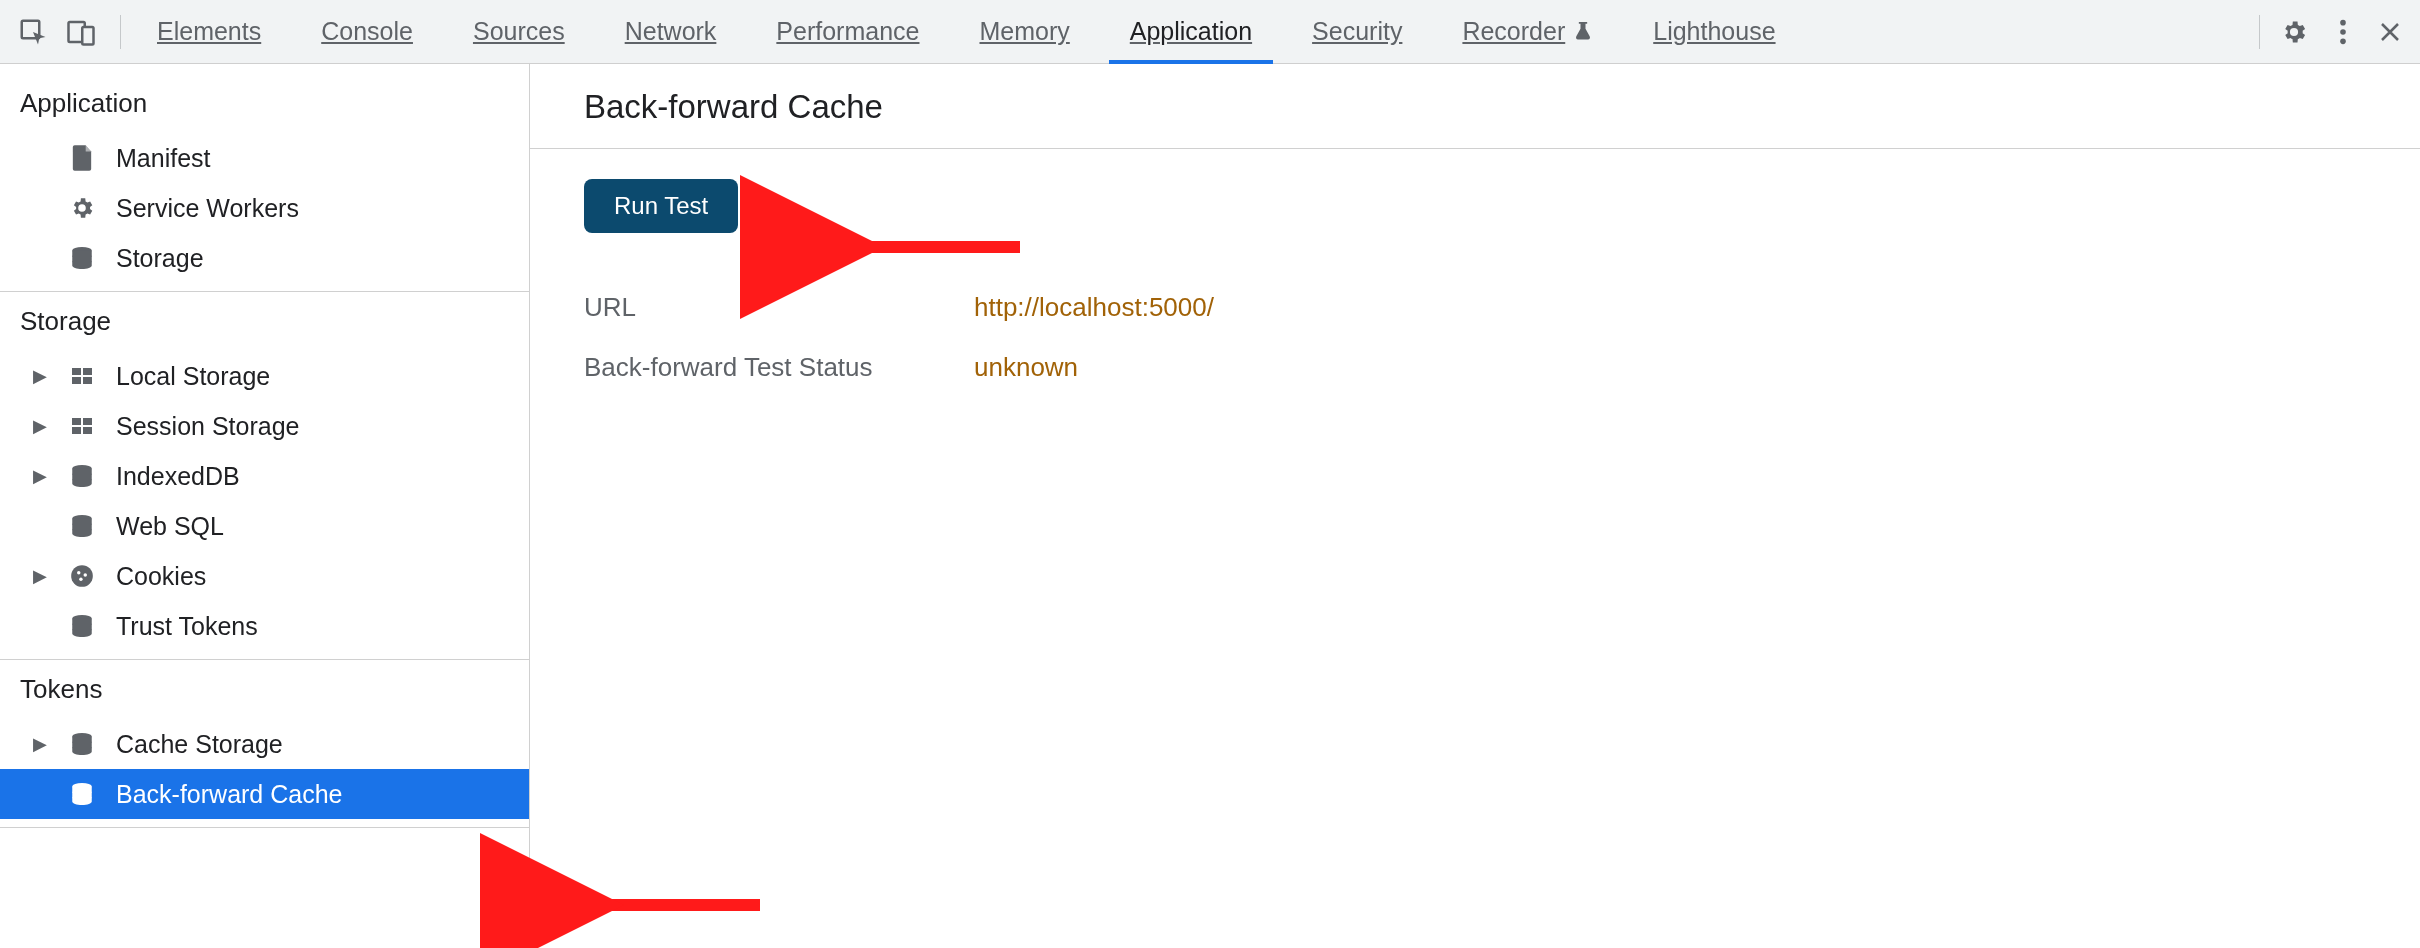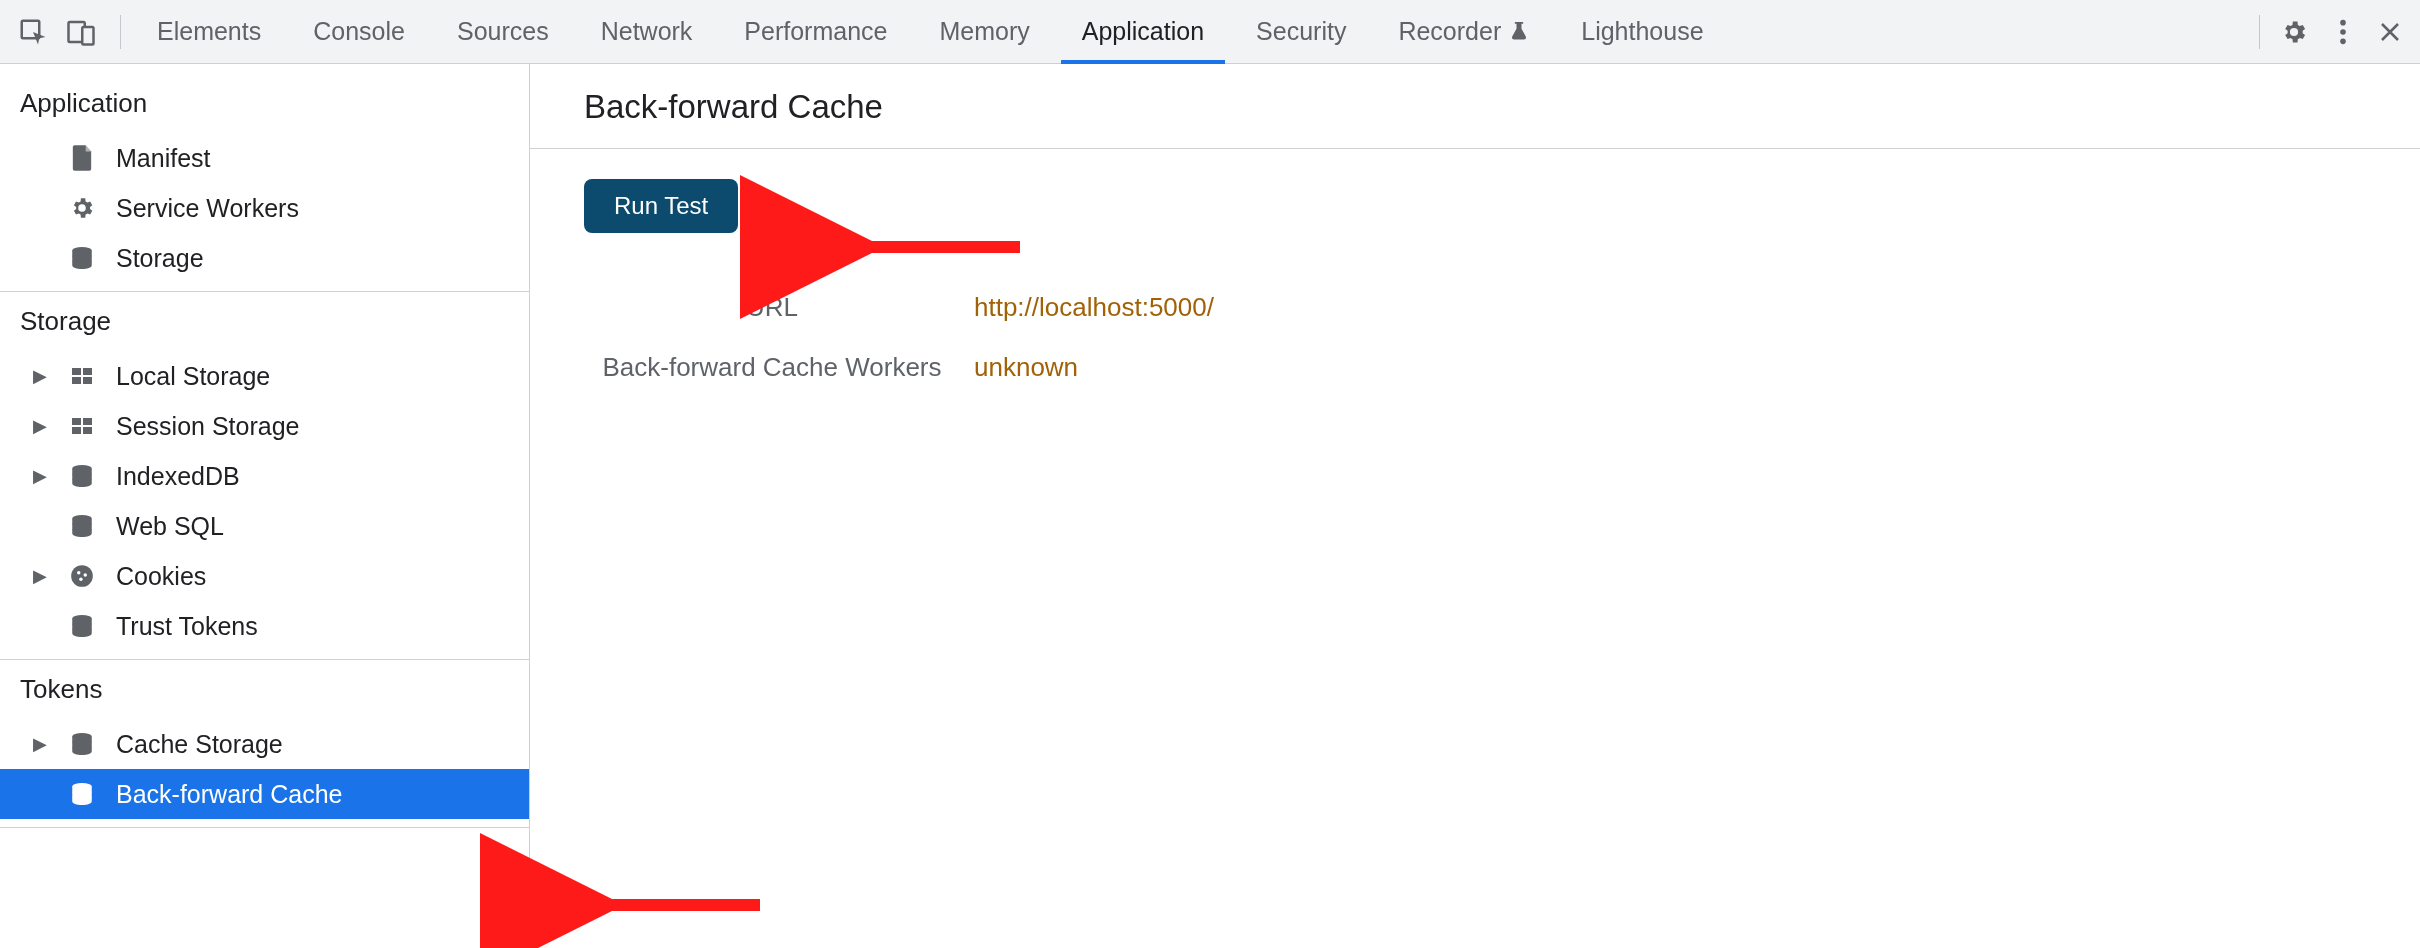--- a/index.html
+++ b/index.html
@@ -12,21 +12,21 @@
     background:#f1f3f4;
     border-bottom:1px solid #cfcfcf;
     display:flex;
     align-items:center;
     padding:0 18px 0 18px;
     font-size:25px;
     color:#5f6368;
   }
   .toolbar .left-icons { display:flex; align-items:center; gap:18px; padding-right:20px; }
   .toolbar .divider { width:1px; height:34px; background:#c5c8ca; margin:0 10px 0 4px; }
-  .toolbar .tabs { display:flex; align-items:flex-end; height:100%; gap:0; }
+  .toolbar .tabs { display:flex; align-items:flex-end; height:100%; gap:8px;text-decoration:underline; }
   .toolbar .tab {
     height:100%;
     padding:0 26px;
     display:flex;
     align-items:center;
     cursor:pointer;
     color:#5f6368;
     position:relative;
     white-space:nowrap;
   }
@@ -109,21 +109,21 @@
     border-radius:8px;
     cursor:pointer;
   }
   .info-rows { margin-top:44px; }
   .info-row {
     display:flex;
     align-items:center;
     height:60px;
     font-size:26px;
   }
-  .info-label { width:390px; text-align:center; color:#5f6368; padding-right:14px; }
+  .info-label { width:390px; text-align:left; color:#5f6368; padding-right:14px; }
   .info-value { color:#a16207; }
 
   
   .anno {
     position:absolute;
     pointer-events:none;
   }
   .anno svg { overflow:visible; display:block; }
 
 </style>
@@ -354,21 +354,21 @@
   <div class="main" style="position:relative;">
     <div class="main-header">Back-forward Cache</div>
     <div class="main-body">
       <button class="run-btn">Run Test</button>
       <div class="info-rows">
         <div class="info-row">
           <div class="info-label">URL</div>
           <div class="info-value">http://localhost:5000/</div>
         </div>
         <div class="info-row">
-          <div class="info-label">Back-forward Cache Workers</div>
+          <div class="info-label">Back-forward Test Status</div>
           <div class="info-value">unknown</div>
         </div>
       </div>
     </div>
   </div>
 </div>
 
 <div class="anno" style="left:840px; top:222px;">
   <svg width="200" height="50">
       <defs>

